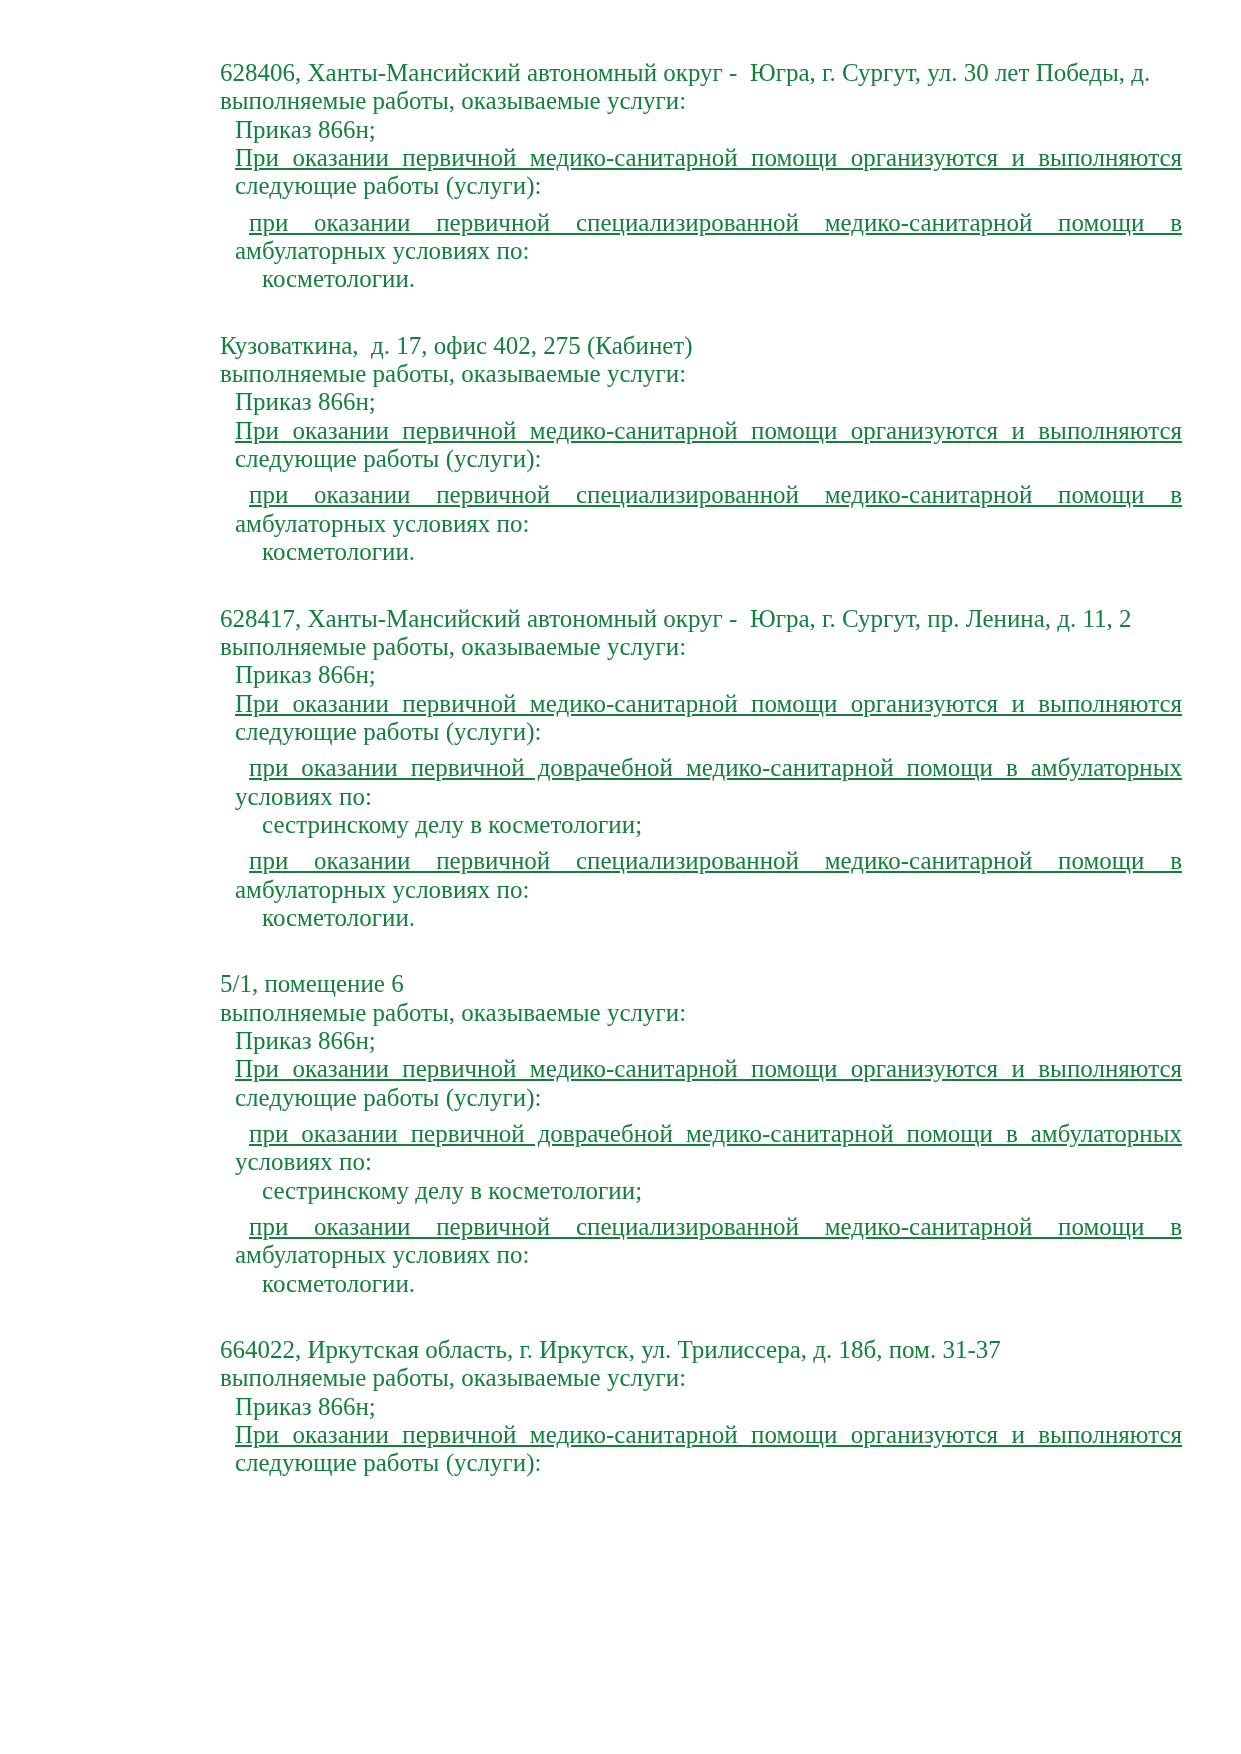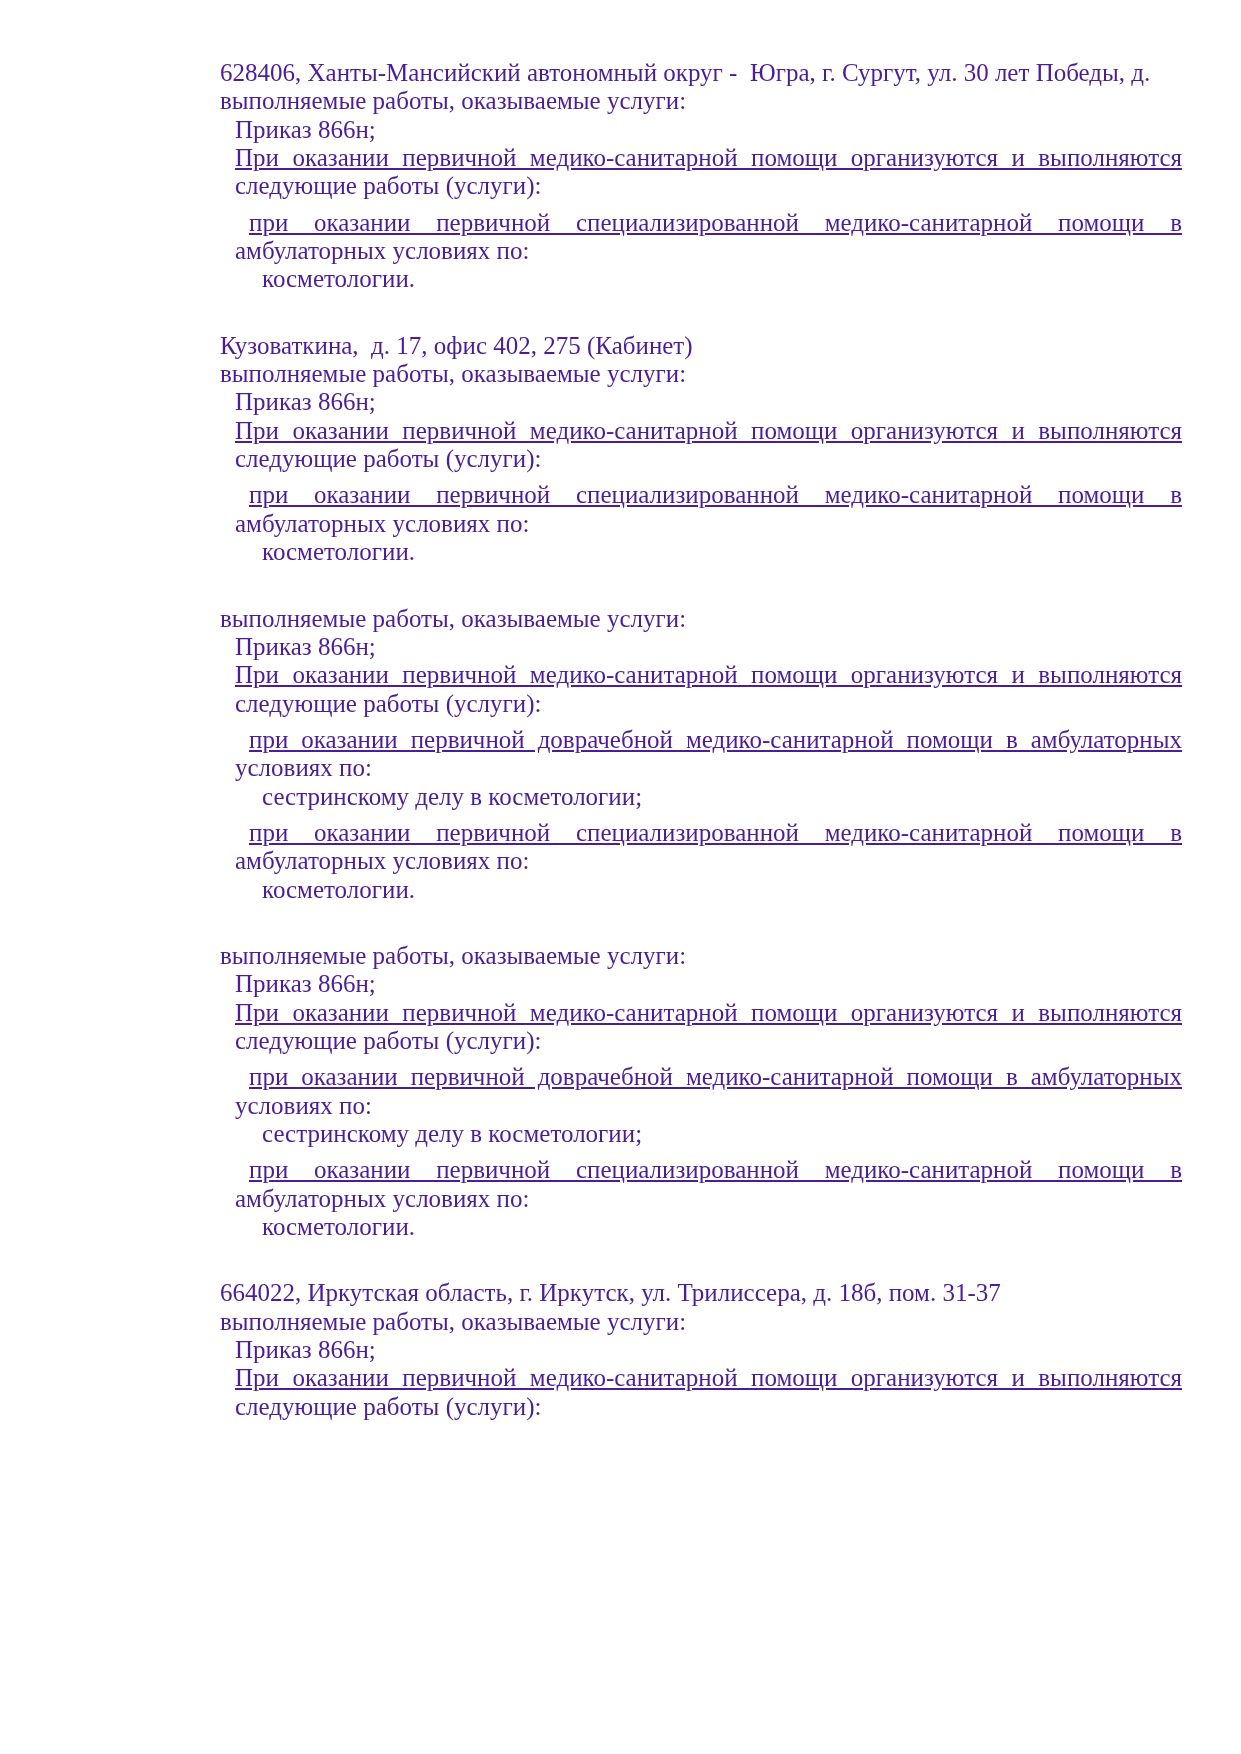--- a/index.html
+++ b/index.html
@@ -7,21 +7,21 @@
     padding: 0;
     background: #ffffff;
   }
   .page {
     position: relative;
     width: 1241px;
     height: 1754px;
     background: #ffffff;
     overflow: hidden;
     font-family: "Liberation Serif", "DejaVu Serif", serif;
-    color: #4c1d95;
+    color: #15803d;
   }
   .content {
     position: absolute;
     left: 220px;
     top: 59px;
     width: 962px;
     font-size: 25px;
     line-height: 28.35px;
   }
   .entry {
@@ -60,32 +60,34 @@
         <div class="line indent-0">Кузоваткина,  д. 17, офис 402, 275 (Кабинет)</div>
         <div class="line indent-0">выполняемые работы, оказываемые услуги:</div>
         <div class="line indent-1">Приказ 866н;</div>
         <div class="line indent-1 justify">При оказании первичной медико-санитарной помощи организуются и выполняются</div>
         <div class="line indent-1">следующие работы (услуги):</div>
         <div class="line indent-2 justify">при оказании первичной специализированной медико-санитарной помощи в</div>
         <div class="line indent-1">амбулаторных условиях по:</div>
         <div class="line indent-3">косметологии.</div>
       </div>
       <div class="entry">
+        <div class="line indent-0">628417, Ханты-Мансийский автономный округ -  Югра, г. Сургут, пр. Ленина, д. 11, 2</div>
         <div class="line indent-0">выполняемые работы, оказываемые услуги:</div>
         <div class="line indent-1">Приказ 866н;</div>
         <div class="line indent-1 justify">При оказании первичной медико-санитарной помощи организуются и выполняются</div>
         <div class="line indent-1">следующие работы (услуги):</div>
         <div class="line indent-2 justify">при оказании первичной доврачебной медико-санитарной помощи в амбулаторных</div>
         <div class="line indent-1">условиях по:</div>
         <div class="line indent-3">сестринскому делу в косметологии;</div>
         <div class="line indent-2 justify">при оказании первичной специализированной медико-санитарной помощи в</div>
         <div class="line indent-1">амбулаторных условиях по:</div>
         <div class="line indent-3">косметологии.</div>
       </div>
       <div class="entry">
+        <div class="line indent-0">5/1, помещение 6</div>
         <div class="line indent-0">выполняемые работы, оказываемые услуги:</div>
         <div class="line indent-1">Приказ 866н;</div>
         <div class="line indent-1 justify">При оказании первичной медико-санитарной помощи организуются и выполняются</div>
         <div class="line indent-1">следующие работы (услуги):</div>
         <div class="line indent-2 justify">при оказании первичной доврачебной медико-санитарной помощи в амбулаторных</div>
         <div class="line indent-1">условиях по:</div>
         <div class="line indent-3">сестринскому делу в косметологии;</div>
         <div class="line indent-2 justify">при оказании первичной специализированной медико-санитарной помощи в</div>
         <div class="line indent-1">амбулаторных условиях по:</div>
         <div class="line indent-3">косметологии.</div>

